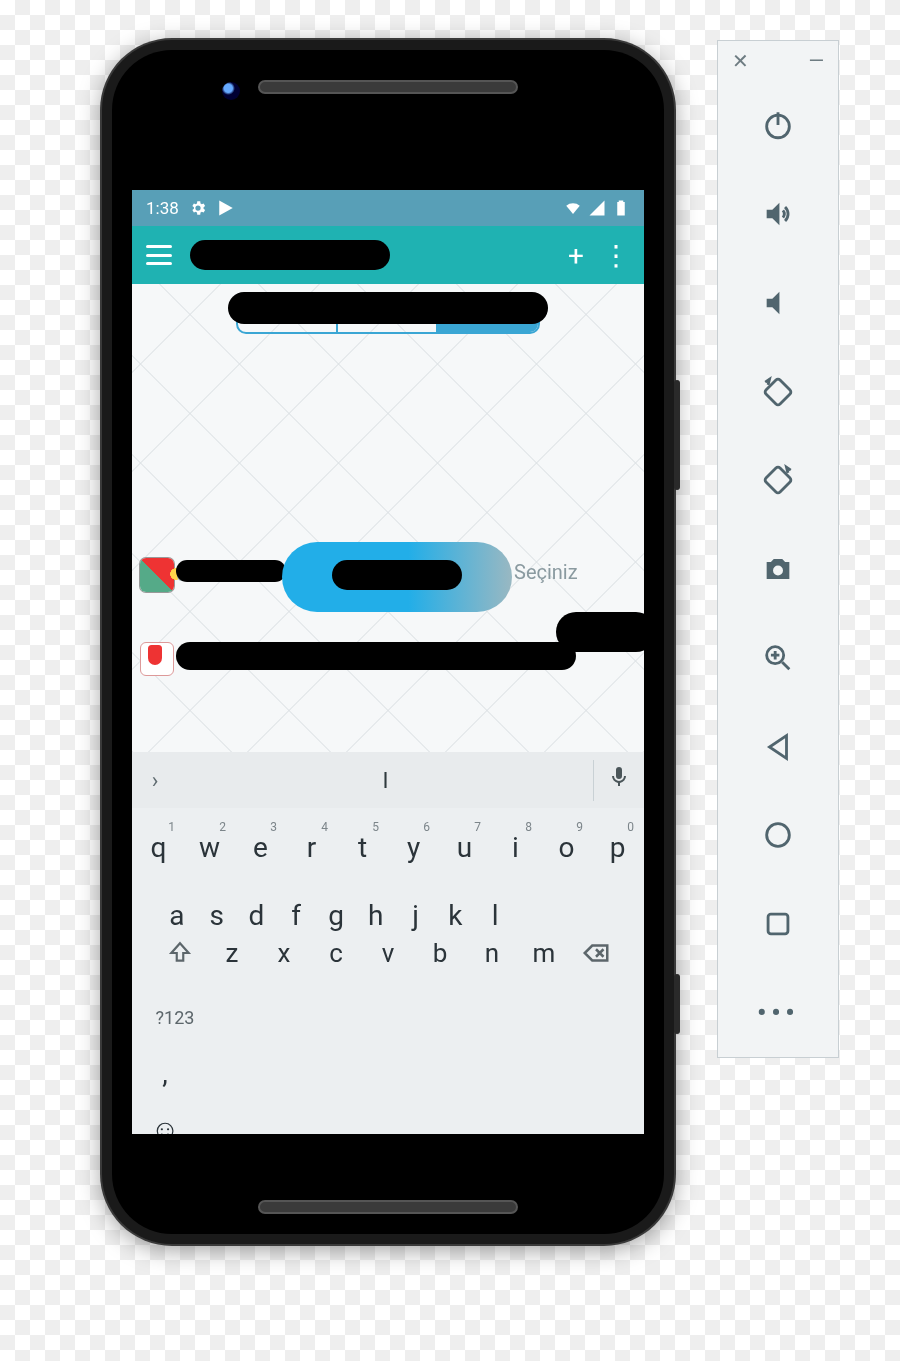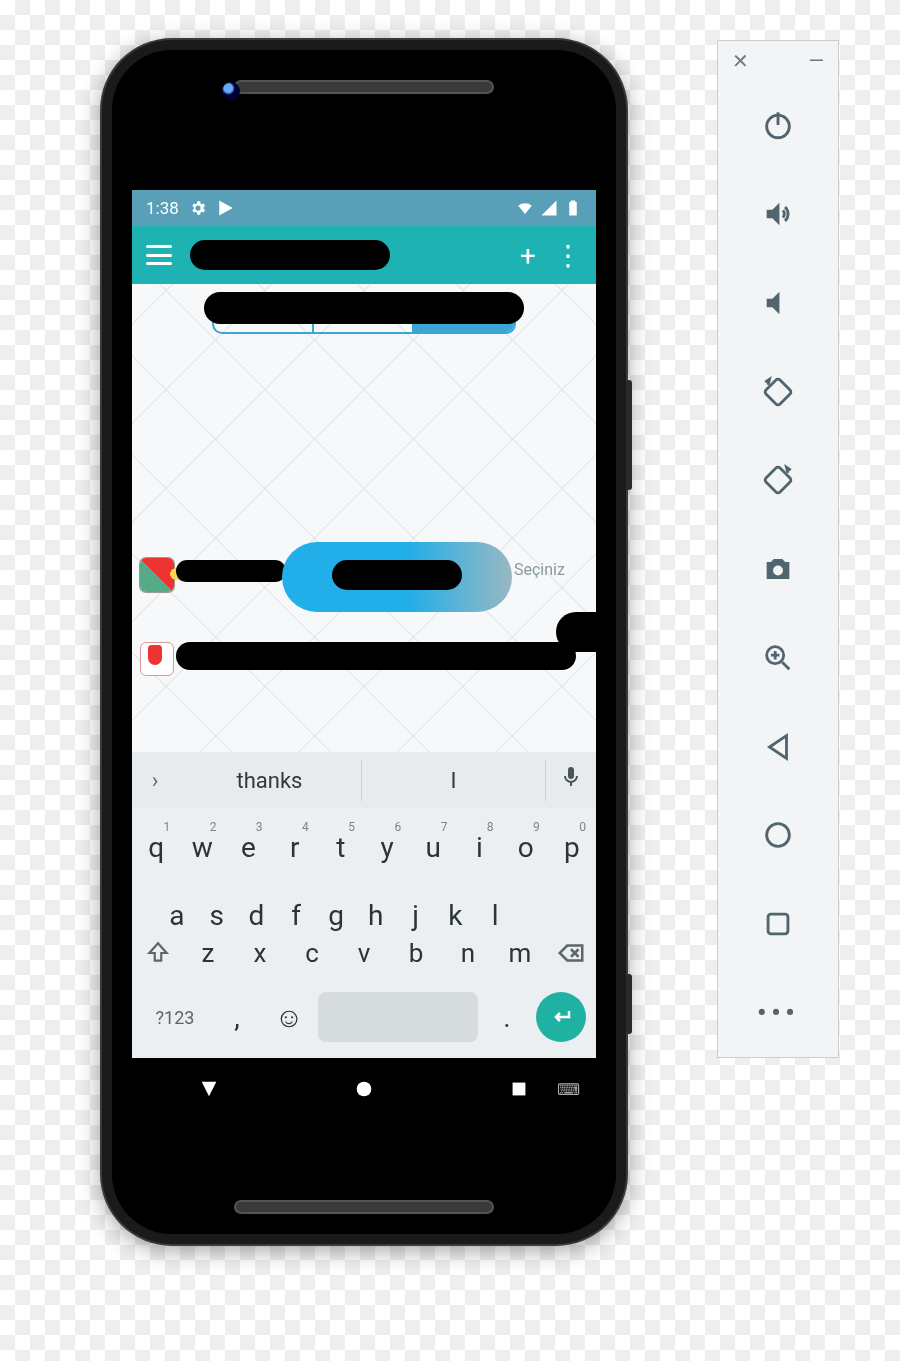--- a/index.html
+++ b/index.html
@@ -16,21 +16,21 @@
     background-size: 30px 30px;
     background-position: 0 0, 0 15px, 15px -15px, -15px 0;
   }
   .stage { position: relative; width: 900px; height: 1361px; }
 
   
   .phone {
     position: absolute;
     left: 102px;
     top: 40px;
-    width: 524px;
+    width: 572px;
     height: 1204px;
     border-radius: 70px;
     background: #1a1a1a;
     box-shadow: 0 0 0 2px #3a3a3a, 0 5px 25px rgba(0,0,0,.4);
   }
   .phone::before {
     content: "";
     position: absolute;
     left: 10px; right: 10px; top: 10px; bottom: 10px;
     border-radius: 60px;
@@ -157,21 +157,21 @@
   .bp-redact {
     position: absolute;
     top: 276px; left: 200px;
     width: 130px; height: 30px;
     z-index: 2;
   }
   .content .sel-label {
     position: absolute;
     top: 276px; left: 382px;
     color: #8a9aa0;
-    font-size: 16px;
+    font-size: 20px;
   }
 
   .row1-icon, .row2-icon {
     position: absolute;
     width: 34px; height: 34px;
     border-radius: 6px;
   }
   .row1-icon {
     top: 274px; left: 8px;
     background: linear-gradient(45deg, #5a8 0 50%, #e33 50% 100%);
@@ -250,21 +250,21 @@
   .krow.r3 .key { font-size: 26px; }
   .key.shift, .key.bksp {
     color: #5c666b;
   }
   .key.space { flex: 1; background: #d6dbde; border-radius: 8px; height: 50px; }
   .key.enter {
     width: 50px; height: 50px; border-radius: 50%;
     background: #1fb2a3; color: #fff;
   }
   .key.sym { width: 66px; font-size: 18px; color: #5c666b; }
-  .krow.r4 { padding: 0 6px; }
+  .krow.r4 { padding: 0 6px; flex-direction: column; }
   .krow.r4 .key { height: 50px; }
 
   
   .navbar {
     height: 62px;
     background: #000;
     display: flex;
     align-items: center;
     justify-content: space-around;
     color: #eee;
@@ -366,21 +366,20 @@
         <div class="redact bp-redact"></div>
         <span class="sel-label">Seçiniz</span>
         <div class="row-text-redact r1b"></div>
 
         <div class="row2-icon"></div>
         <div class="row-text-redact r2"></div>
       </div>
 
       <div class="suggestions">
         <div class="sug-expand">›</div>
-        <div class="sug-item">thanks</div>
         <div class="sug-item">I</div>
         <div class="mic">
           <svg viewBox="0 0 24 24" width="24" height="24" fill="#4a5559">
               <path d="M12 14a3 3 0 003-3V5a3 3 0 00-6 0v6a3 3 0 003 3zm5-3a5 5 0 01-10 0H5a7 7 0 006 6.9V21h2v-3.1A7 7 0 0019 11z"></path>
             </svg>
         </div>
       </div>
 
       <div class="kbd">
         <div class="krow r1" id="krow1">

